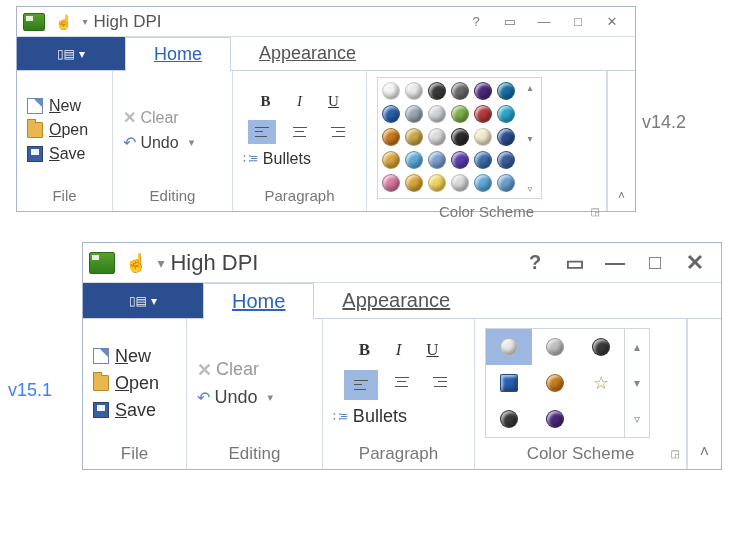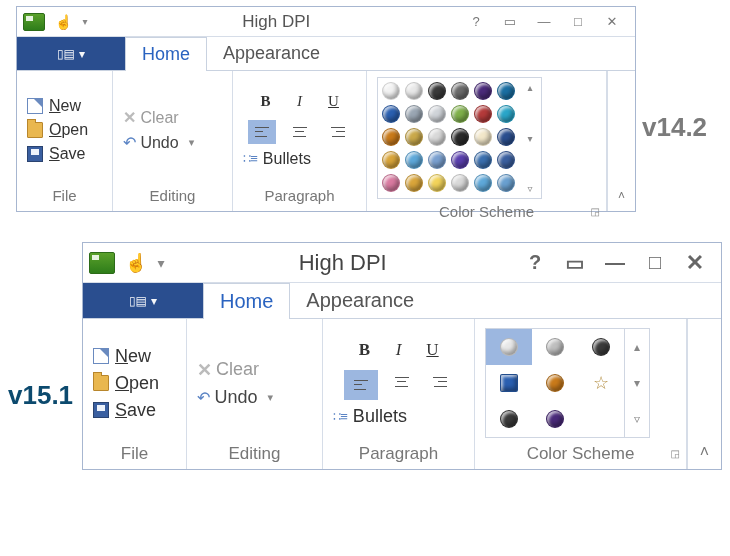--- a/index.html
+++ b/index.html
@@ -1,49 +1,49 @@
 <!DOCTYPE html>
 <html><head>
 <meta charset="utf-8">
 <style>
   * { box-sizing: border-box; margin: 0; padding: 0; }
   body { font-family: "Segoe UI", Tahoma, sans-serif; background: #fff; font-size: 14px; color: #444; width: 730px; }
   .wrap { position: relative; padding: 6px 6px 6px 6px; }
 
-  .version-label { position: absolute; font-size: 26px; font-weight: 700; }
+  .version-label { position: absolute; font-size: 18px; font-weight: 400; }
   .v142 { color: #7b7b7b; top: 112px; left: 642px; }
-  .v151 { color: #0c4a6e; top: 380px; left: 8px; text-align: right; }
+  .v151 { color: #3b82f6; top: 380px; left: 8px; text-align: right; }
 
   .window { border: 1px solid #a7b6d0; background: #fff; position: relative; }
   .w1 { width: 620px; margin: 0 0 30px 10px; }
   .w2 { width: 640px; margin-left: 76px; }
 
   .titlebar { height: 30px; border-bottom: 1px solid #d6dde8; display: flex; align-items: center; }
   .w2 .titlebar { height: 40px; }
   .title-qat { display: flex; align-items: center; gap: 10px; padding: 0 6px; }
   .app-icon { width: 22px; height: 18px; background: linear-gradient(#5aa02a,#2e7d1a); border: 1px solid #2c6b18; border-radius: 2px; position: relative; }
   .app-icon::before { content:""; position:absolute; left:2px; top:2px; width:7px; height:5px; background:#e6f3df; }
   .w2 .app-icon { width: 26px; height: 22px; }
   .hand-icon { color:#d08a2a; font-size: 14px; }
   .w2 .hand-icon { font-size: 18px; }
   .qat-drop { color:#888; font-size: 10px; }
   .w2 .qat-drop { font-size: 14px; }
-  .title-text { flex: 1; text-align: center; color:#555; font-size: 17px; }
+  .title-text { flex: 1; color:#555; font-size: 17px; }
   .w2 .title-text { font-size: 22px; color:#444; }
   .title-controls { display:flex; align-items:center; gap: 0; padding-right: 6px; }
   .title-btn { width: 34px; text-align:center; color:#777; font-size: 13px; }
   .w2 .title-btn { width: 40px; font-size: 20px; font-weight: bold; color:#666; }
   .w2 .close-x { font-size: 22px; }
 
   .tabrow { display:flex; align-items:stretch; border-bottom: 1px solid #c9d2e0; height: 34px; }
   .w2 .tabrow { height: 36px; }
   .file-tab { background:#2a4e8f; color:#fff; width: 108px; display:flex; align-items:center; justify-content:center; gap:4px; }
   .w2 .file-tab { width: 120px; }
   .file-tab .mini { font-size: 12px; opacity: .95; }
-  .tab { padding: 0 16px; display:flex; align-items:center; border-right: 1px solid transparent; font-size: 18px; color:#555; }
+  .tab { padding: 0 28px; display:flex; align-items:center; border-right: 1px solid transparent; font-size: 18px; color:#555;text-decoration:underline; }
   .tab.active { color:#2a63c0; border-left:1px solid #c9d2e0; border-right:1px solid #c9d2e0; border-top: 1px solid #c9d2e0; background:#fff; margin-bottom:-1px; }
   .w2 .tab { font-size: 20px; }
 
   .ribbon { display:flex; }
   .w1 .ribbon { height: 140px; }
   .w2 .ribbon { height: 150px; }
   .group { border-right: 1px solid #d6dde8; display:flex; flex-direction:column; }
   .group-body { flex:1; padding: 6px 10px 2px 10px; display:flex; flex-direction:column; justify-content:center; gap:6px; }
   .group-label { text-align:center; color:#777; font-size: 15px; padding: 2px 0 6px; border-top: 0; position:relative; height: 26px; line-height: 18px; }
   .w2 .group-label { font-size: 17px; }

